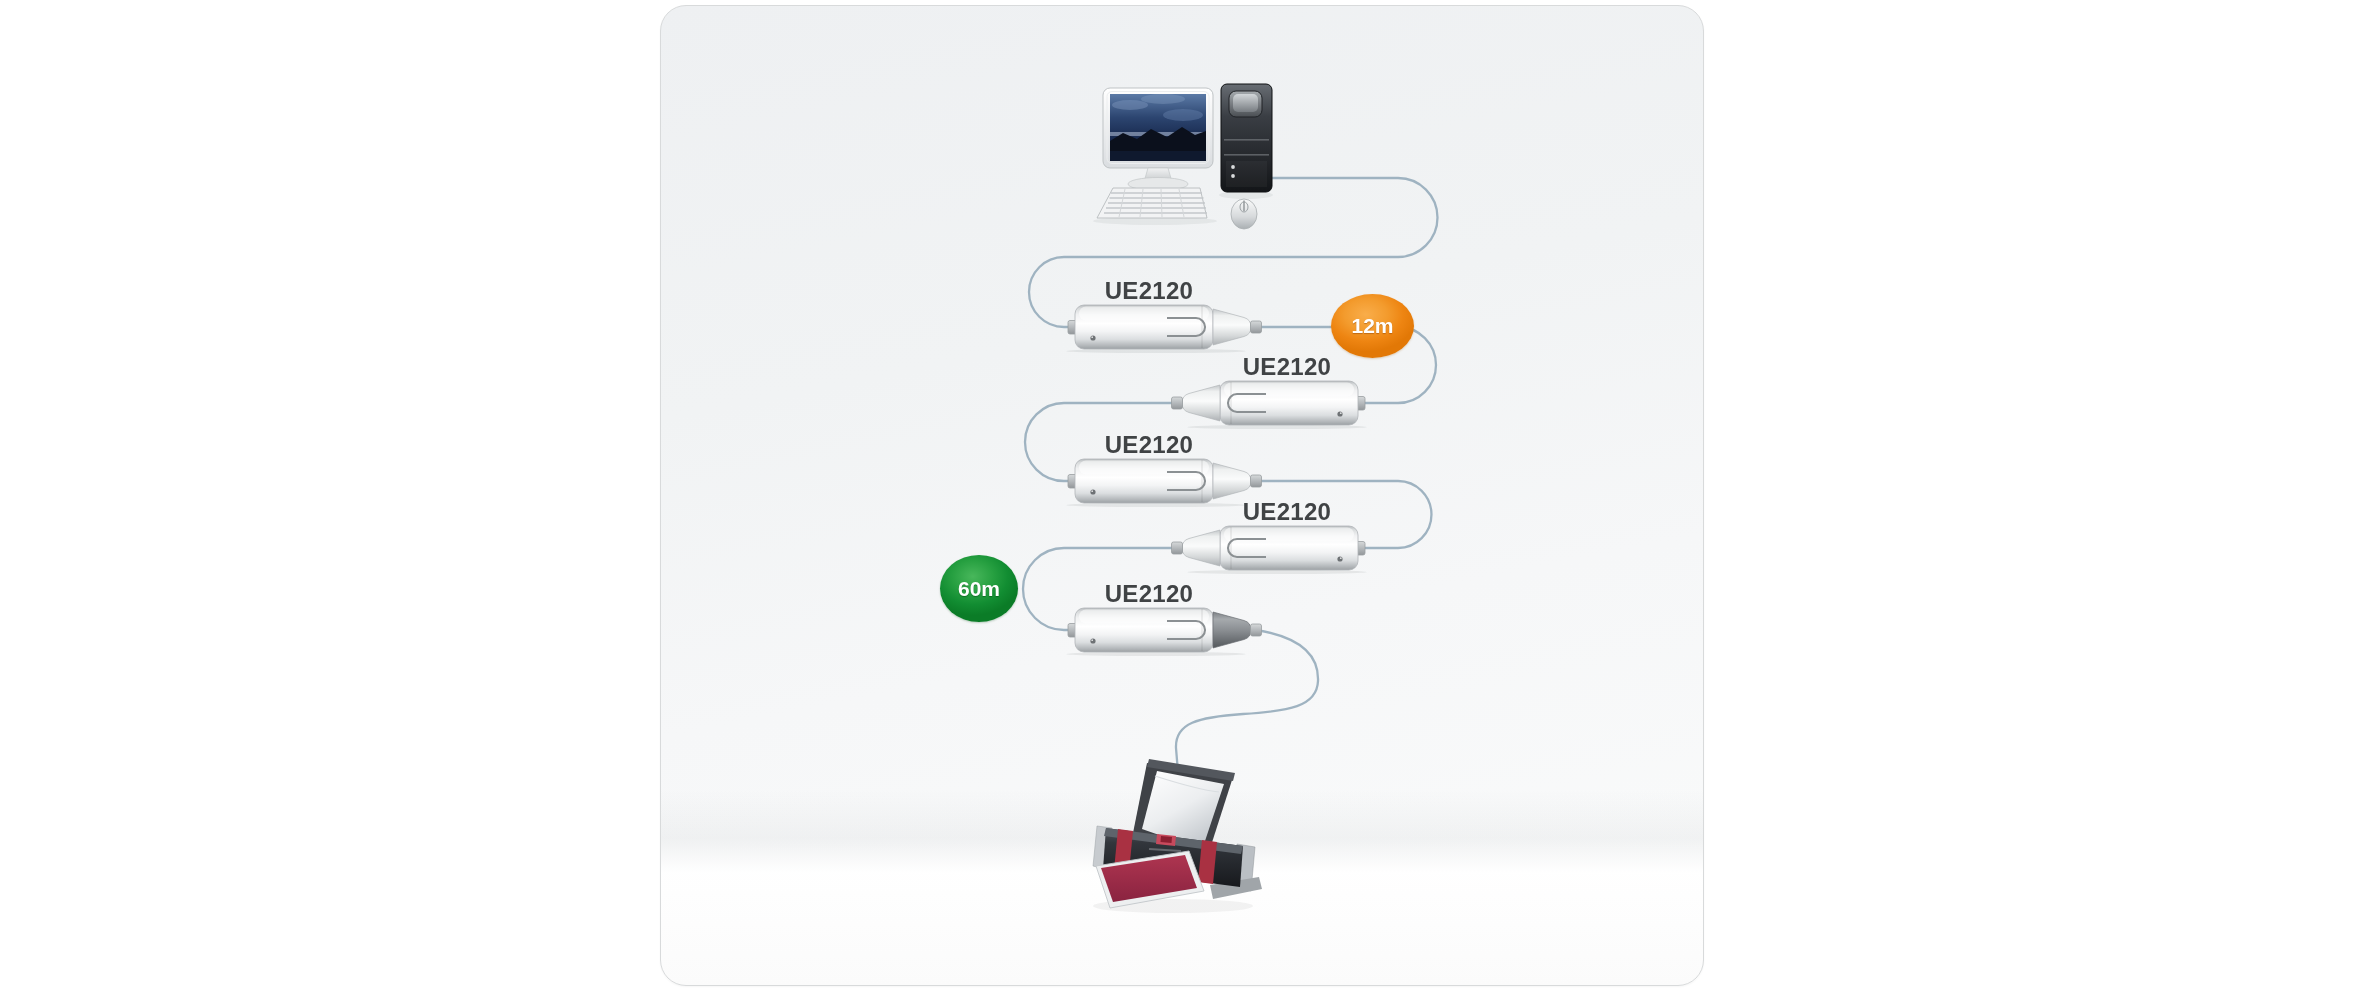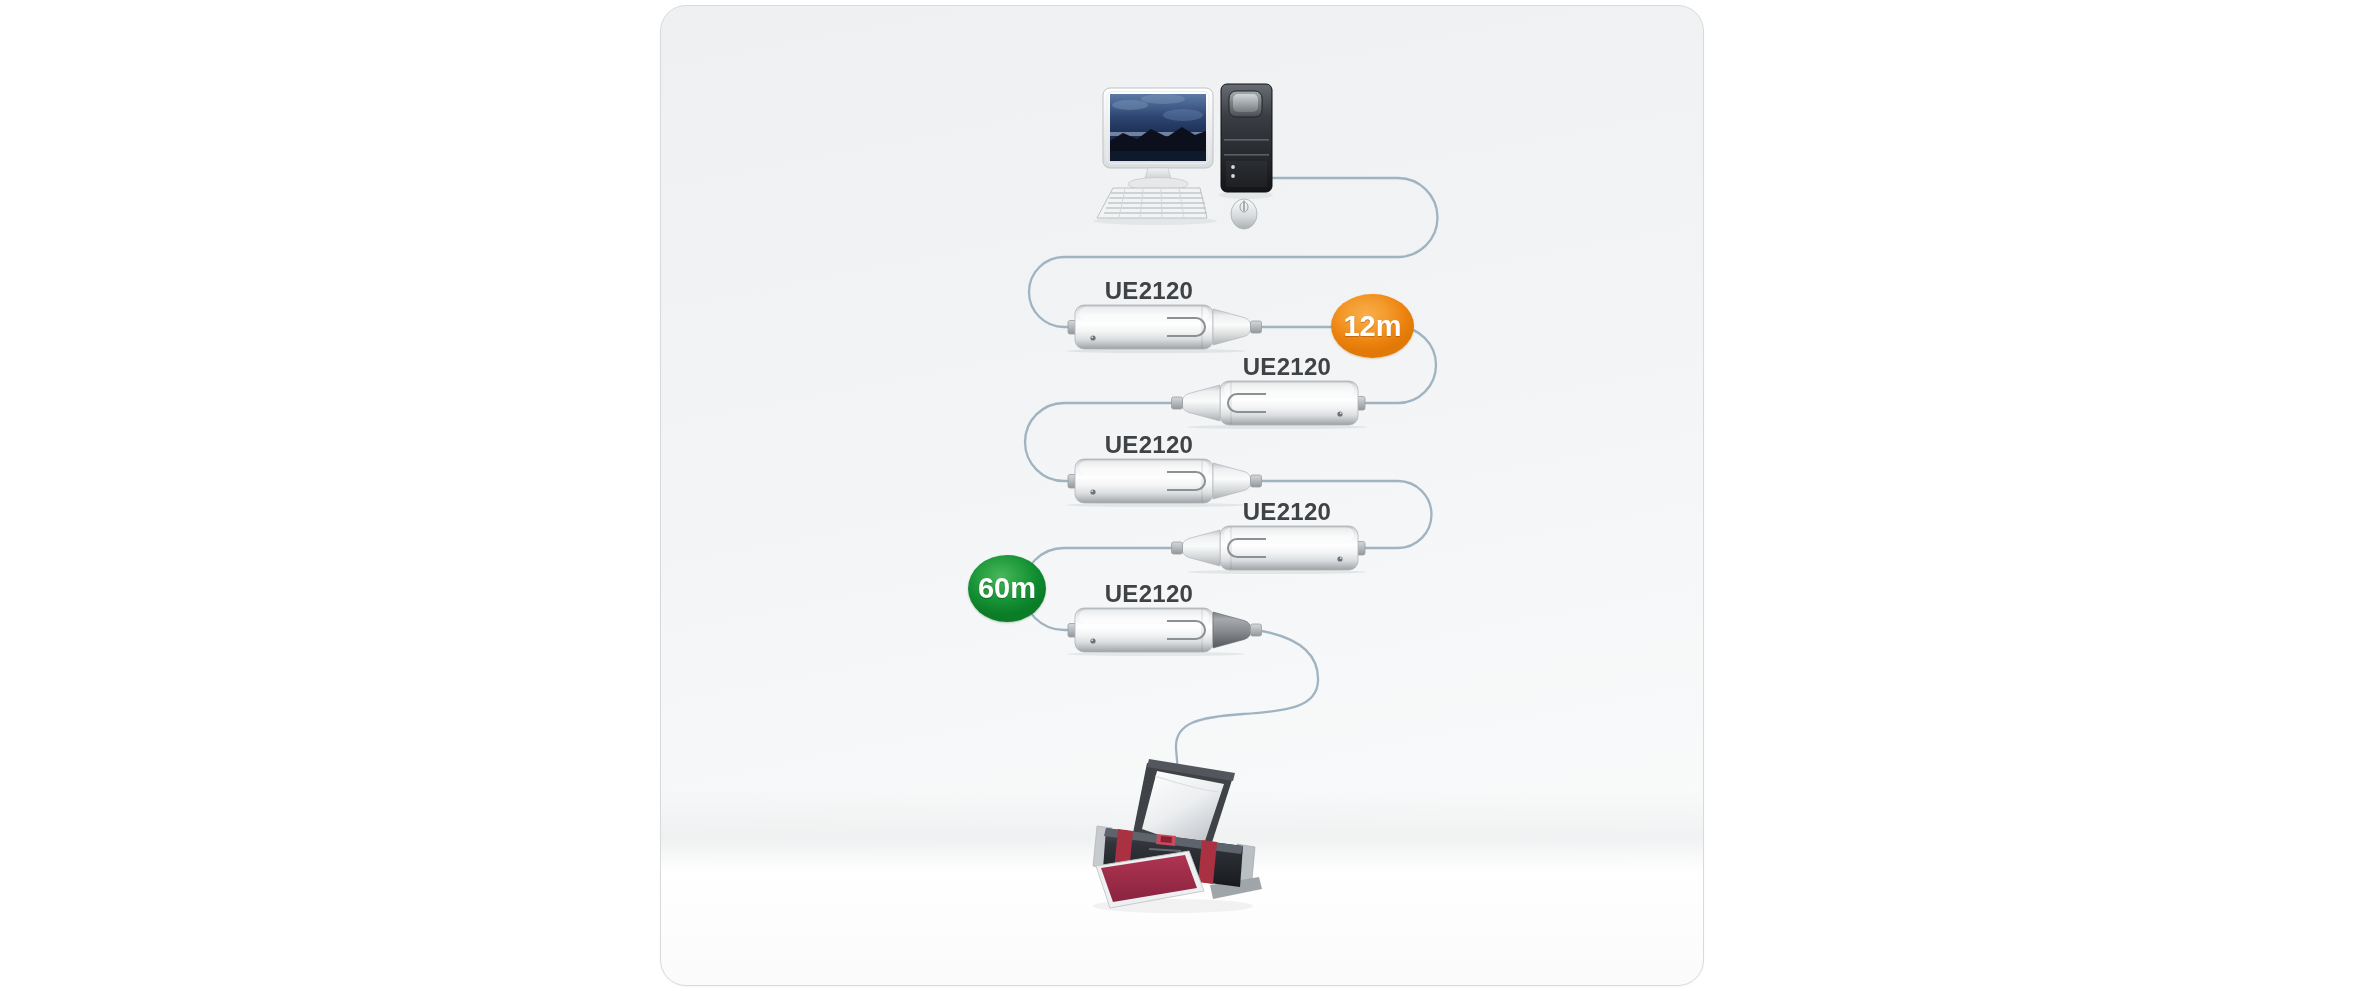--- a/index.html
+++ b/index.html
@@ -38,30 +38,30 @@
   
   .dev-label{
     position:absolute;width:124px;height:22px;
     text-align:center;font-size:24px;font-weight:bold;
     color:#404345;letter-spacing:0.3px;line-height:22px;
   }
   
   .badge{
     position:absolute;border-radius:50%;
     display:flex;align-items:center;justify-content:center;
-    font-weight:bold;font-size:29px;color:#ffffff;
+    font-weight:bold;font-size:21px;color:#ffffff;
   }
   .badge-12m{
     left:1331px;top:294px;width:83px;height:64px;
     background:radial-gradient(ellipse 62% 58% at 42% 32%, #f9ad4a 0%, #f39b2d 42%, #ee8512 72%, #e27806 100%);
     box-shadow:0 1px 2px rgba(160,90,0,0.25);
   }
   .badge-12m span{text-shadow:0 1px 1px rgba(130,60,0,0.45);}
   .badge-60m{
-    left:968px;top:555px;width:78px;height:67px;
+    left:940px;top:555px;width:78px;height:67px;
     background:radial-gradient(ellipse 62% 58% at 42% 32%, #48b75b 0%, #27a041 42%, #128d32 72%, #0b7c27 100%);
     box-shadow:0 1px 2px rgba(0,80,20,0.25);
   }
   .badge-60m span{text-shadow:0 1px 1px rgba(0,70,15,0.5);}
   
   .endpoint{position:absolute;}
 </style>
 </head>
 <body>
 

